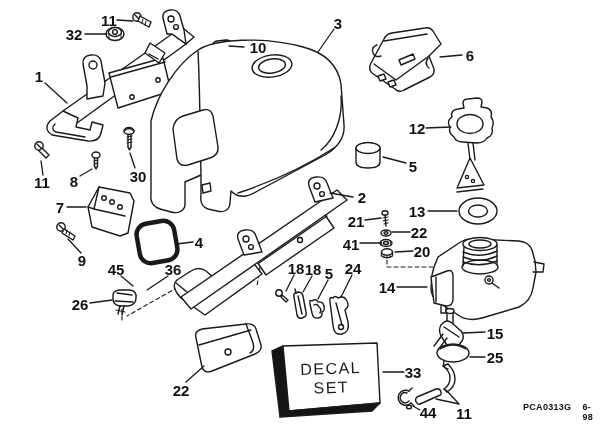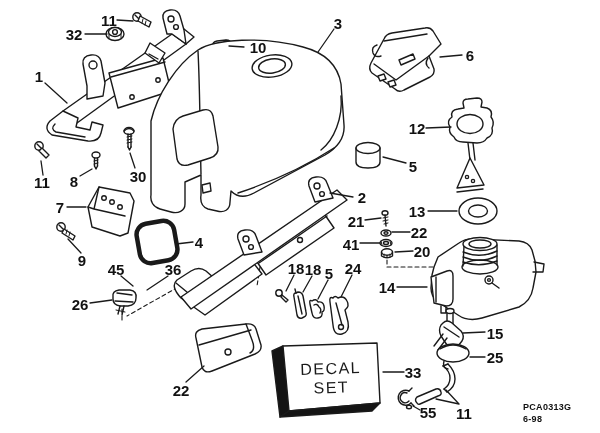--- a/index.html
+++ b/index.html
@@ -13,22 +13,22 @@
     font:bold 15px "Liberation Sans",sans-serif;color:#111;white-space:nowrap;
     line-height:1;user-select:none;
   }
   #decal-text{
     position:absolute;left:285px;top:352px;width:92px;height:52px;
     display:flex;flex-direction:column;align-items:center;justify-content:center;
     transform:rotate(-2deg);color:#1a1a1a;
     font:16px "Liberation Sans",sans-serif;letter-spacing:1.5px;line-height:1.2;
   }
   #footer-code{
-    position:absolute;left:523px;top:402px;display:flex;gap:2px;
-    font:bold 9px "Liberation Sans",sans-serif;color:#111;letter-spacing:0.3px;flex-direction:column;
+    position:absolute;left:523px;top:402px;display:flex;gap:11px;
+    font:bold 9px "Liberation Sans",sans-serif;color:#111;letter-spacing:0.3px;
   }
 </style>
 </head>
 <body>
 
 <div id="stage">
 
 <svg id="art" width="600" height="433" viewBox="0 0 600 433" fill="none" stroke="#1a1a1a" stroke-width="1.4" stroke-linecap="round" stroke-linejoin="round">
 
   <g stroke-width="1.1" stroke-dasharray="4 3">
@@ -336,21 +336,21 @@
   <span class="lbl" style="left:356px;top:221px">21</span>
   <span class="lbl" style="left:419px;top:232px">22</span>
   <span class="lbl" style="left:351px;top:244px">41</span>
   <span class="lbl" style="left:353px;top:268px">24</span>
   <span class="lbl" style="left:495px;top:357px">25</span>
   <span class="lbl" style="left:80px;top:304px">26</span>
   <span class="lbl" style="left:173px;top:269px">36</span>
   <span class="lbl" style="left:116px;top:269px">45</span>
   <span class="lbl" style="left:181px;top:390px">22</span>
   <span class="lbl" style="left:138px;top:176px">30</span>
-  <span class="lbl" style="left:428px;top:412px">55</span>
+  <span class="lbl" style="left:428px;top:412px">44</span>
   <span class="lbl" style="left:74px;top:34px">32</span>
   <span class="lbl" style="left:413px;top:372px">33</span>
 
   <div id="decal-text">
     <span>DECAL</span>
     <span>SET</span>
   </div>
 
   <div id="footer-code">
     <span>PCA0313G</span>

